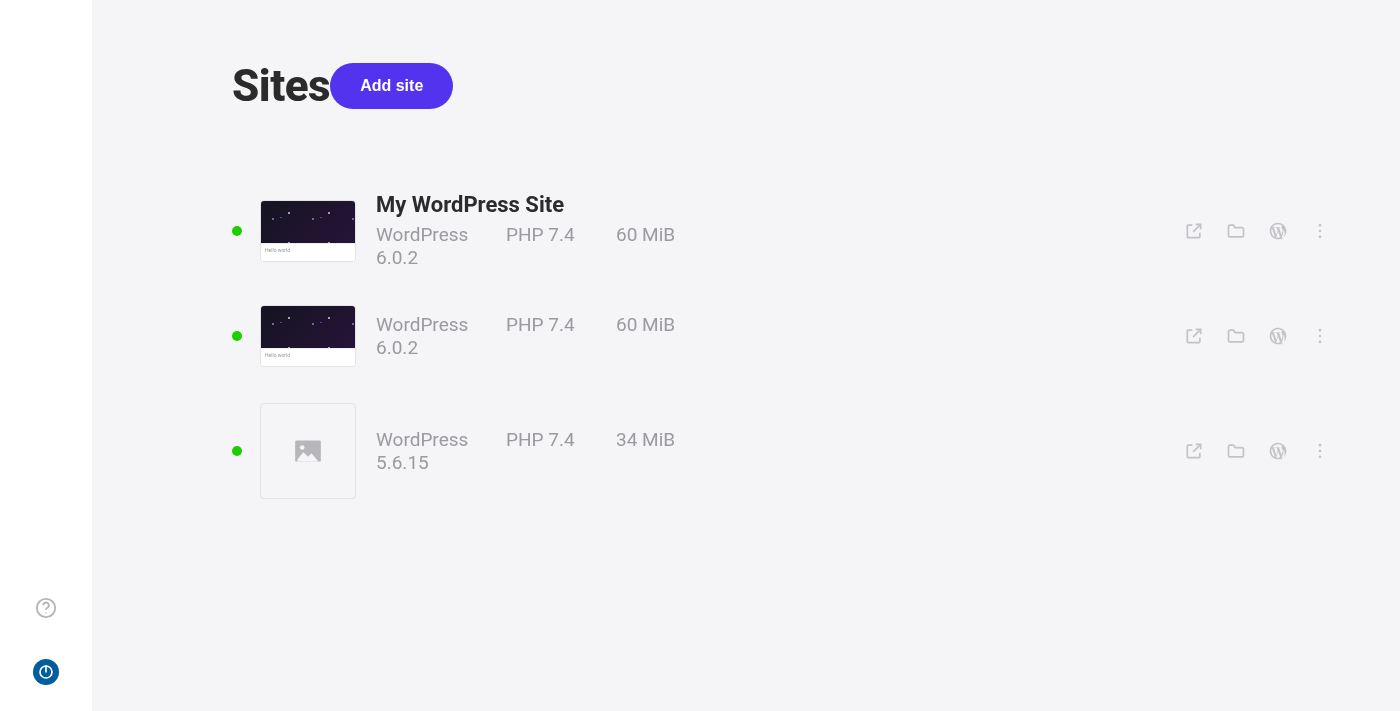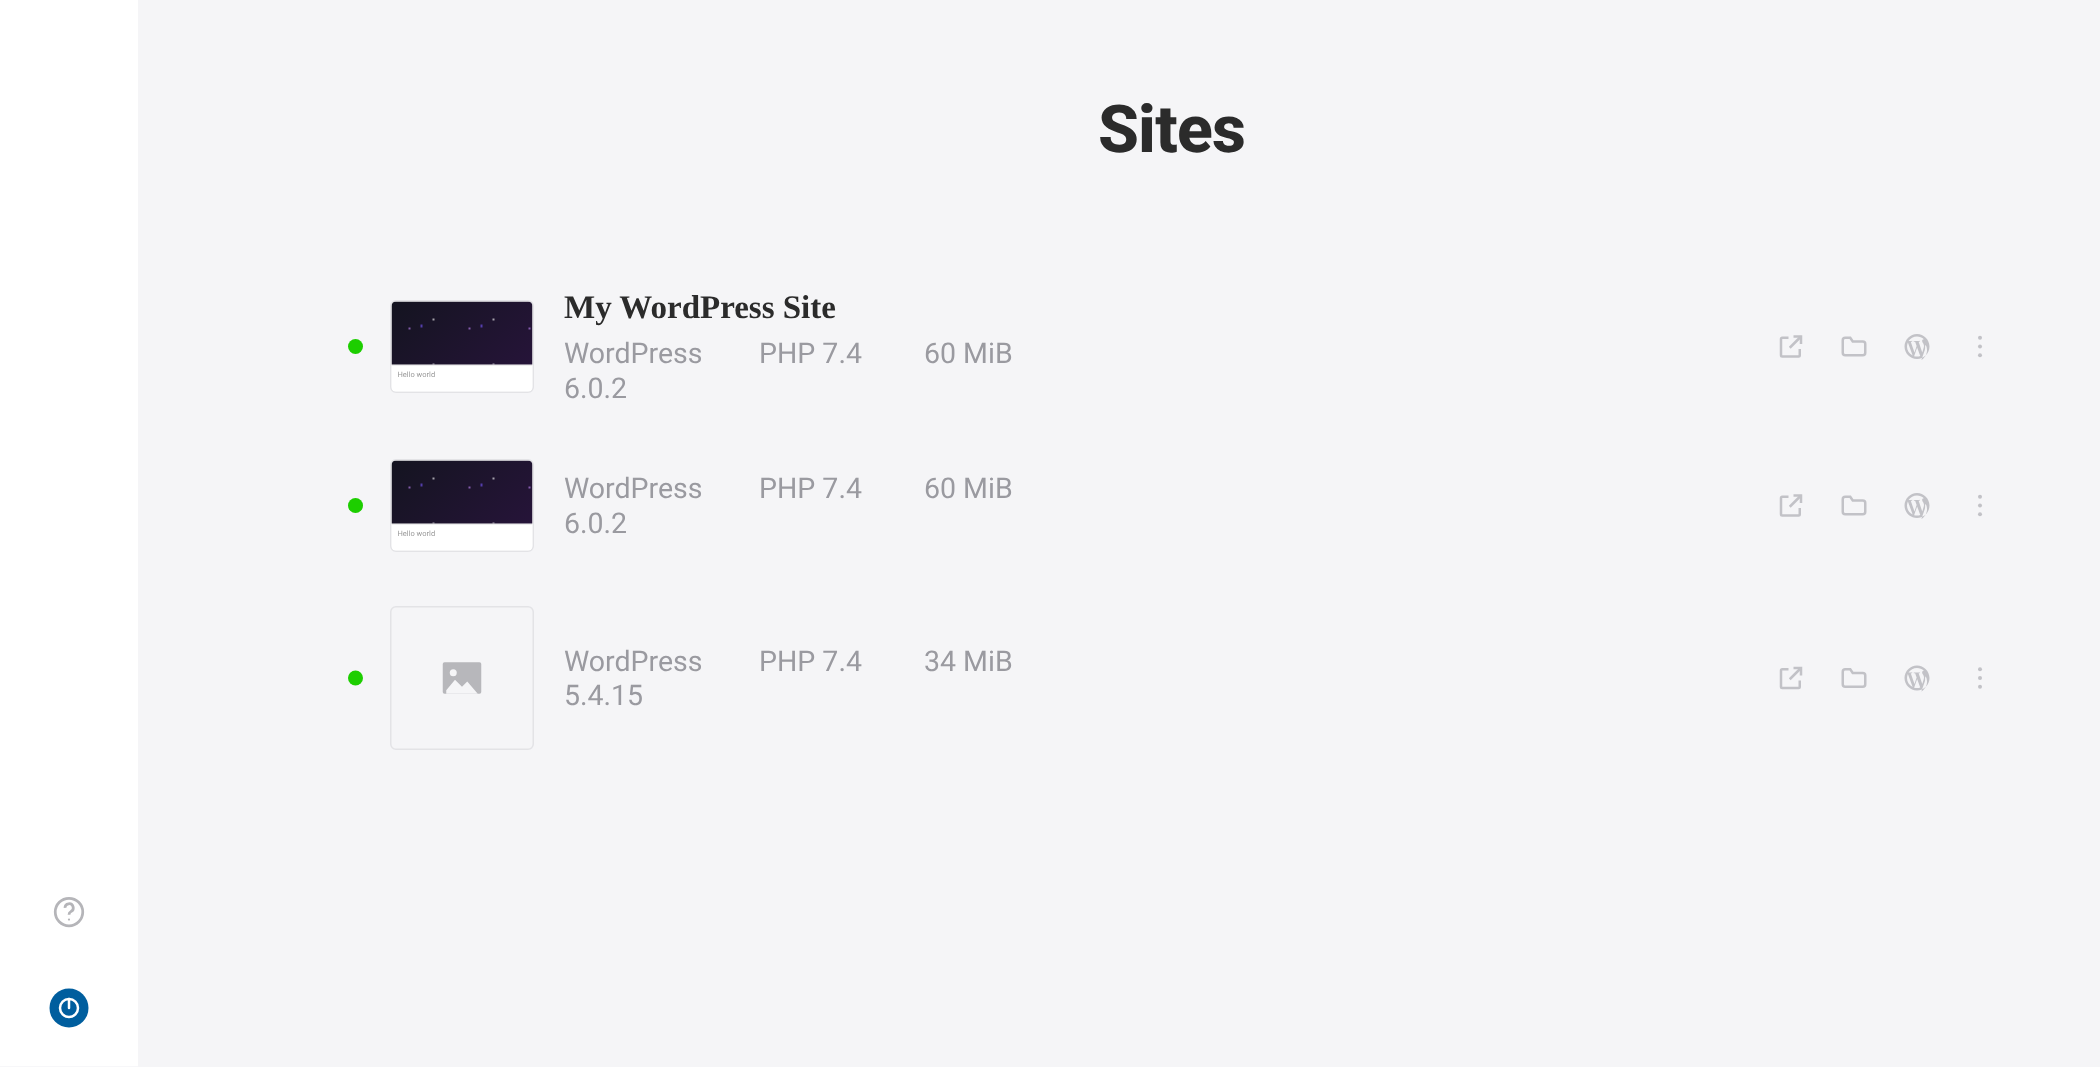--- a/index.html
+++ b/index.html
@@ -55,21 +55,20 @@
     
     .main {
       flex: 1;
       padding: 60px 70px 0 140px;
     }
     .header-row {
       display: flex;
       justify-content: flex-start;
       align-items: center;
       margin-bottom: 80px;
-      flex-direction: column;
     }
     .page-title {
       font-size: 44px;
       font-weight: 800;
       color: #2b2b2b;
       letter-spacing: -0.5px;
     }
     .add-site-btn {
       background: #5333ed;
       color: #fff;
@@ -126,21 +125,21 @@
       display:flex; align-items:center; justify-content:center;
     }
     .thumb-placeholder svg { width:28px; height:24px; fill:#b7b7bb; }
 
     .site-info { flex: 1; }
     .site-name {
       font-size: 22px;
       font-weight: 700;
       color: #2b2b2b;
       margin-bottom: 6px;
-      display:flex; align-items:center; gap:6px;font-family:Liberation Serif, serif;
+      display:flex; align-items:center; gap:6px;
     }
     .redacted {
       display:inline-block; width:118px; height:22px;
       filter: blur(0);
       background: repeating-linear-gradient(90deg,#cfcfd2 0 6px,#e6e6e9 6px 12px),
                   repeating-linear-gradient(0deg,#cfcfd2 0 6px,#e6e6e9 6px 12px);
       background-blend-mode: multiply;
     }
     .site-meta {
       font-size: 19px;
@@ -186,20 +185,21 @@
           <circle cx="12" cy="12" r="9" fill="none" stroke="#fff" stroke-width="2.5"></circle>
           <path d="M12 3v9" stroke="#fff" stroke-width="2.5" stroke-linecap="round"></path>
         </svg>
     </div>
   </div>
 </aside>
 
 <main class="main">
   <div class="header-row">
     <h1 class="page-title">Sites</h1>
+    <button class="add-site-btn">Add site</button>
   </div>
 
   <div class="site-list">
 
     <div class="site-row">
       <div class="status-dot"></div>
       <div class="thumb">
         <div class="thumb-dark"></div>
           <div class="thumb-footer">Hello world</div>
       </div>
@@ -286,21 +286,21 @@
       <div class="status-dot"></div>
       <div class="thumb thumb-tall thumb-placeholder">
         <svg viewBox="0 0 24 20">
             <rect x="1" y="1" width="22" height="18" rx="1" fill="#b7b7bb"></rect>
             <circle cx="7" cy="7" r="2" fill="#f5f5f7"></circle>
             <path d="M3 17l5-6 4 4 3-3 6 7H3z" fill="#f5f5f7"></path>
           </svg>
       </div>
       <div class="site-info">
         <div class="site-meta">
-          <span class="wp">WordPress 5.4.15</span>
+          <span class="wp">WordPress 5.6.15</span>
           <span class="php">PHP 7.4</span>
           <span class="size">34 MiB</span>
         </div>
       </div>
       <div class="row-actions">
         <span class="ic">
             <svg viewBox="0 0 24 24">
               <path d="M14 4h6v6"></path>
               <path d="M20 4l-9 9"></path>
               <path d="M19 14v5a1 1 0 0 1-1 1H5a1 1 0 0 1-1-1V6a1 1 0 0 1 1-1h5"></path>

